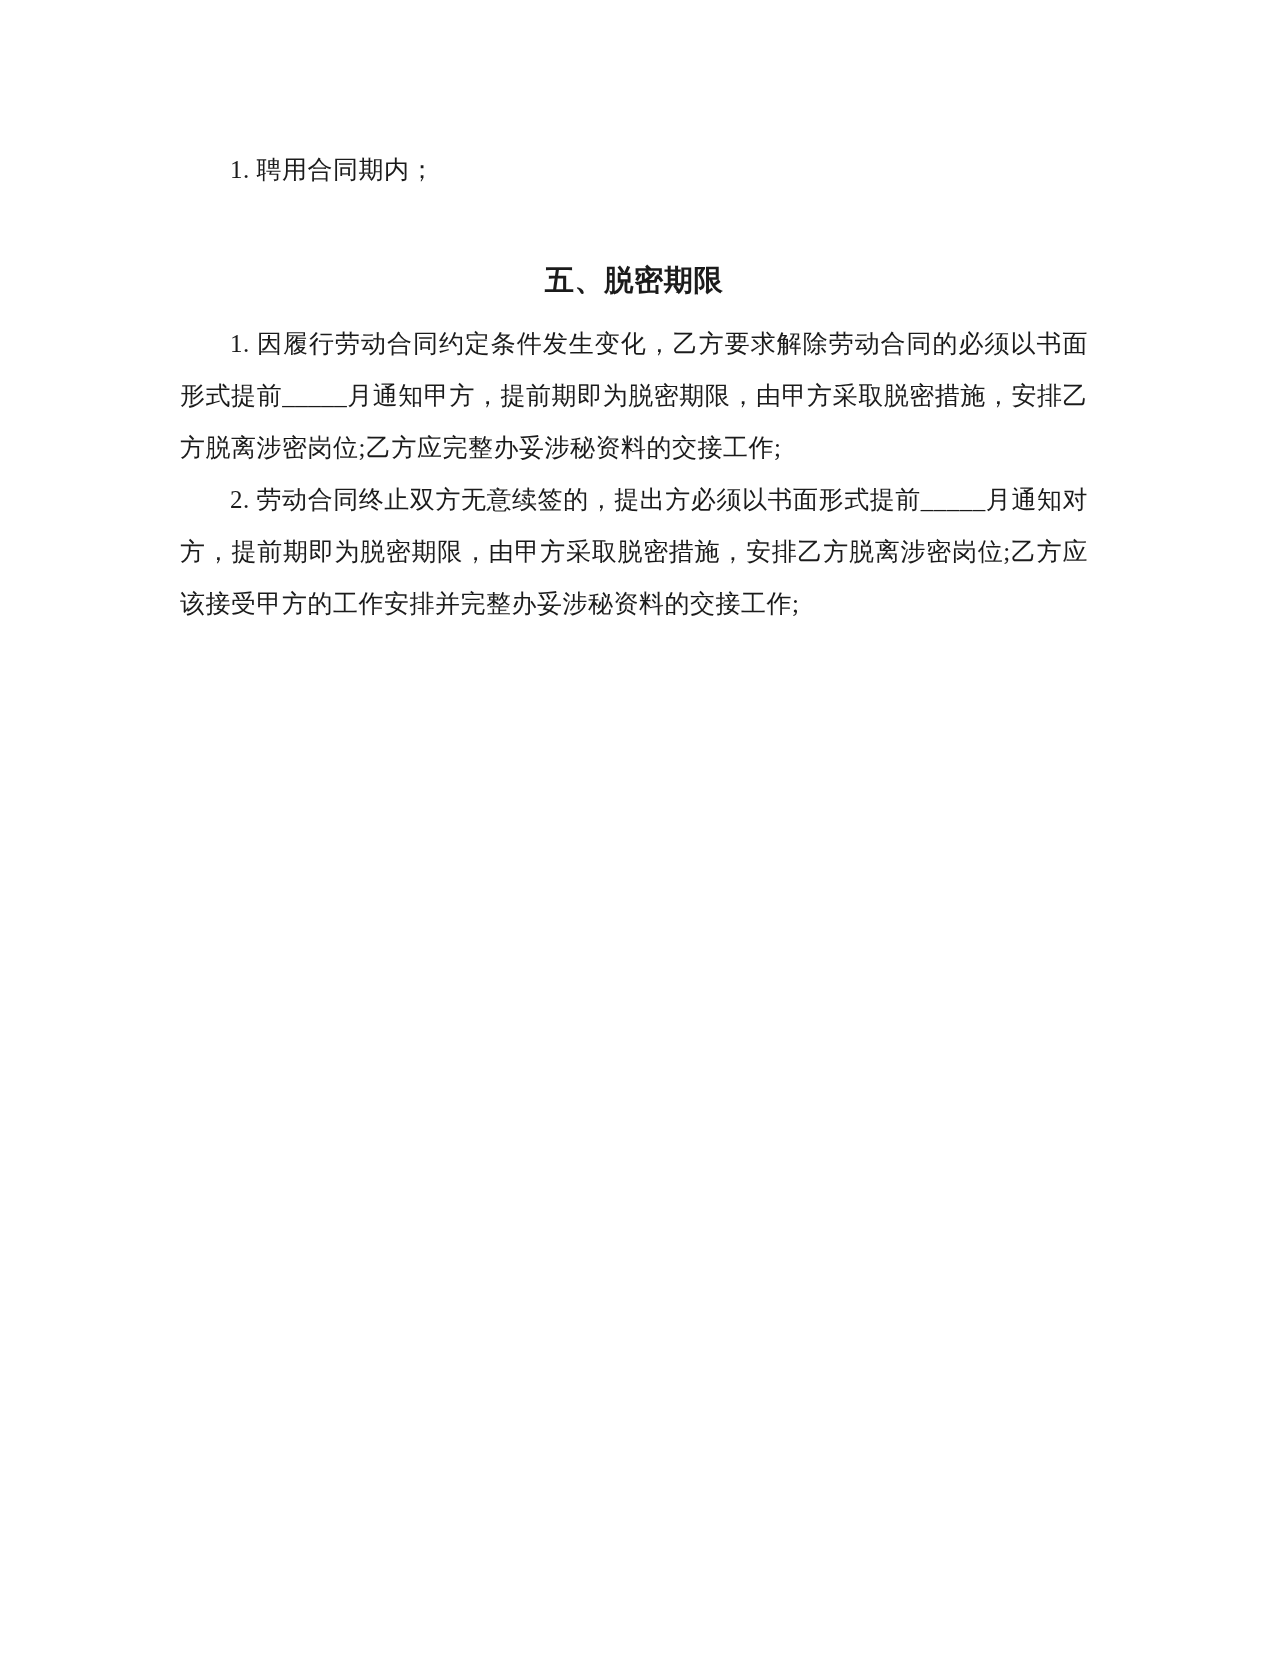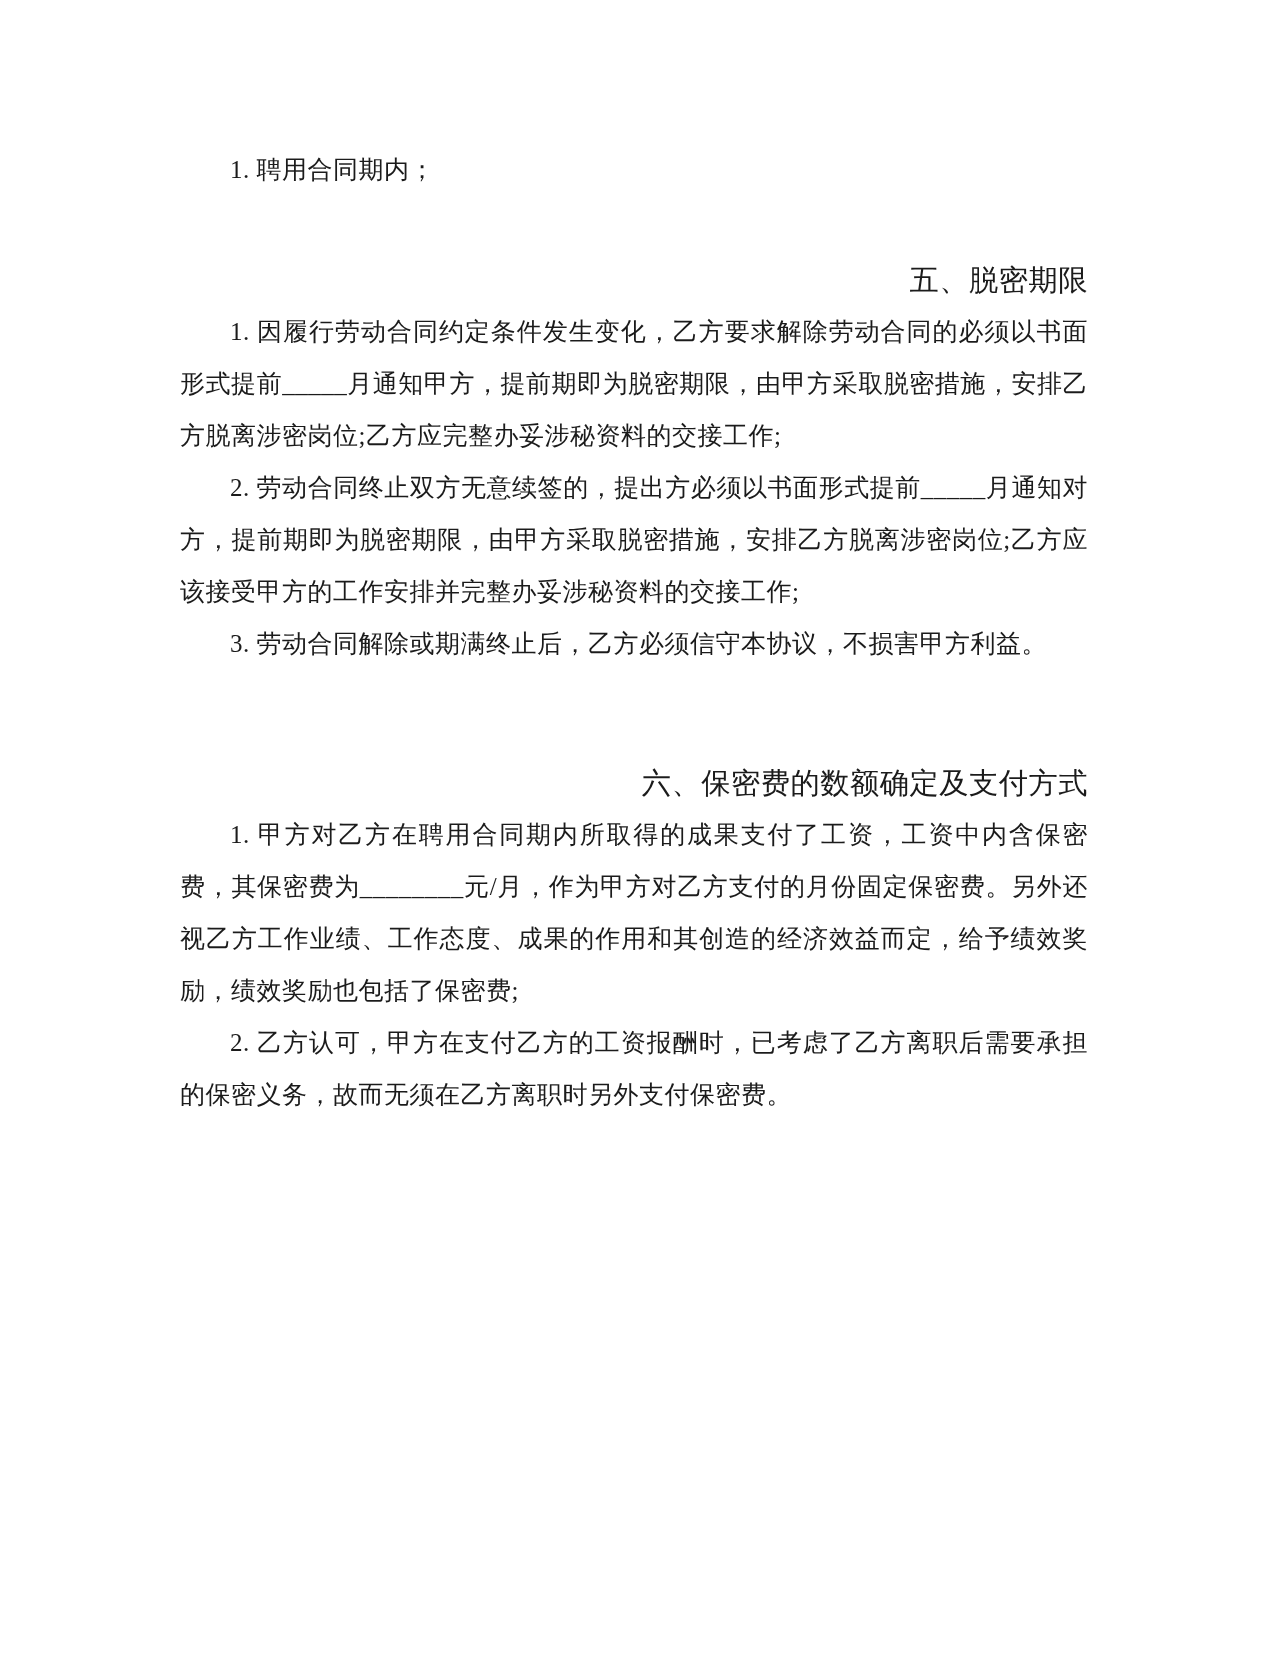--- a/index.html
+++ b/index.html
@@ -28,47 +28,41 @@
     line-height: 52px;
     text-align: justify;
     text-indent: 2em;
     letter-spacing: 0.5px;
     word-break: break-all;
   }
   .intro-item + .intro-item {
     margin-top: 8px;
   }
   .section-heading {
-    margin: 0;
+    margin: 12px;
     line-height: 52px;
     text-indent: 0;
-    text-align: right;
-    font-weight: normal;
+    text-align: center;
+    font-weight: bold;
     letter-spacing: 0.5px;
   }
   .section-5 { margin-top: 58px; }
   .section-6 { margin-top: 87px; }
   .section-7 { margin-top: 73px; }
 </style>
 </head>
 <body>
 
 <div class="page">
   <div class="content">
 
     <p class="para intro-item">1. 聘用合同期内；</p>
 
     <div class="section-5">
       <h3 class="section-heading">五、脱密期限</h3>
       <p class="para">1. 因履行劳动合同约定条件发生变化，乙方要求解除劳动合同的必须以书面形式提前_____月通知甲方，提前期即为脱密期限，由甲方采取脱密措施，安排乙方脱离涉密岗位;乙方应完整办妥涉秘资料的交接工作;</p>
       <p class="para">2. 劳动合同终止双方无意续签的，提出方必须以书面形式提前_____月通知对方，提前期即为脱密期限，由甲方采取脱密措施，安排乙方脱离涉密岗位;乙方应该接受甲方的工作安排并完整办妥涉秘资料的交接工作;</p>
-      <p class="para">3. 劳动合同解除或期满终止后，乙方必须信守本协议，不损害甲方利益。</p>
     </div>
 
-    <div class="section-6">
-      <h3 class="section-heading">六、保密费的数额确定及支付方式</h3>
-      <p class="para">1. 甲方对乙方在聘用合同期内所取得的成果支付了工资，工资中内含保密费，其保密费为________元/月，作为甲方对乙方支付的月份固定保密费。另外还视乙方工作业绩、工作态度、成果的作用和其创造的经济效益而定，给予绩效奖励，绩效奖励也包括了保密费;</p>
-      <p class="para">2. 乙方认可，甲方在支付乙方的工资报酬时，已考虑了乙方离职后需要承担的保密义务，故而无须在乙方离职时另外支付保密费。</p>
-    </div>
 
 
   </div>
 </div>
 
 </body></html>

